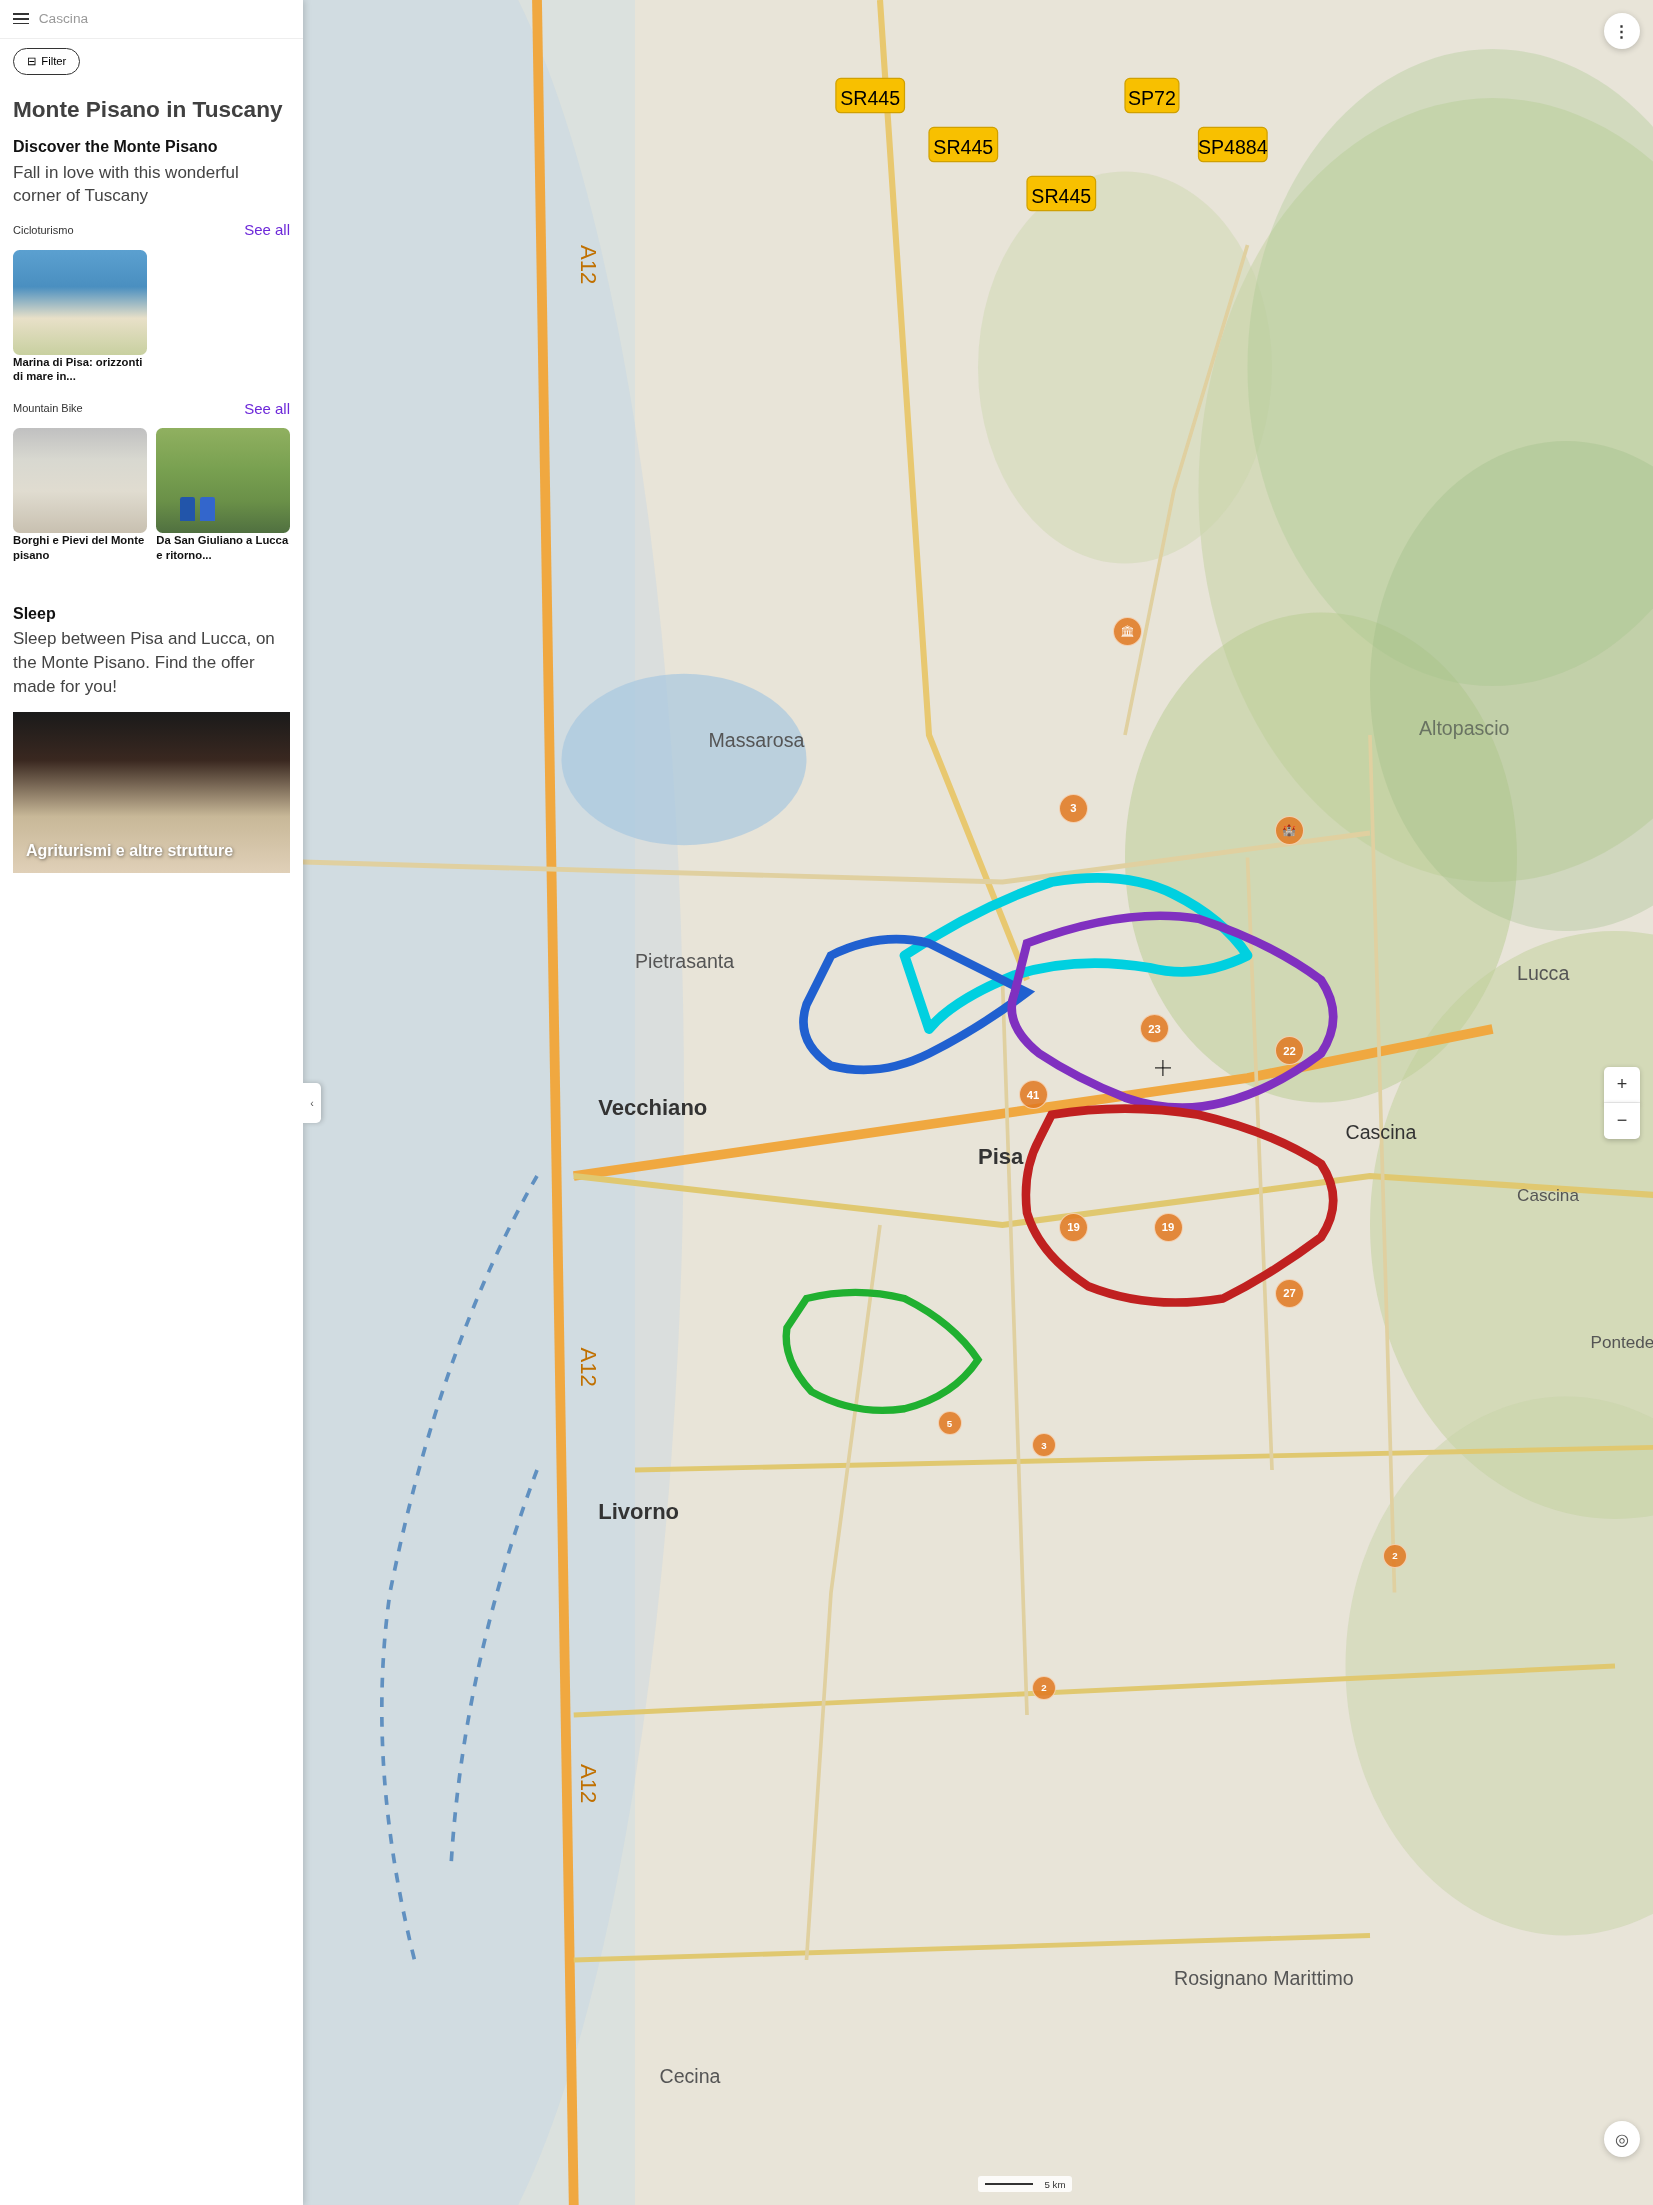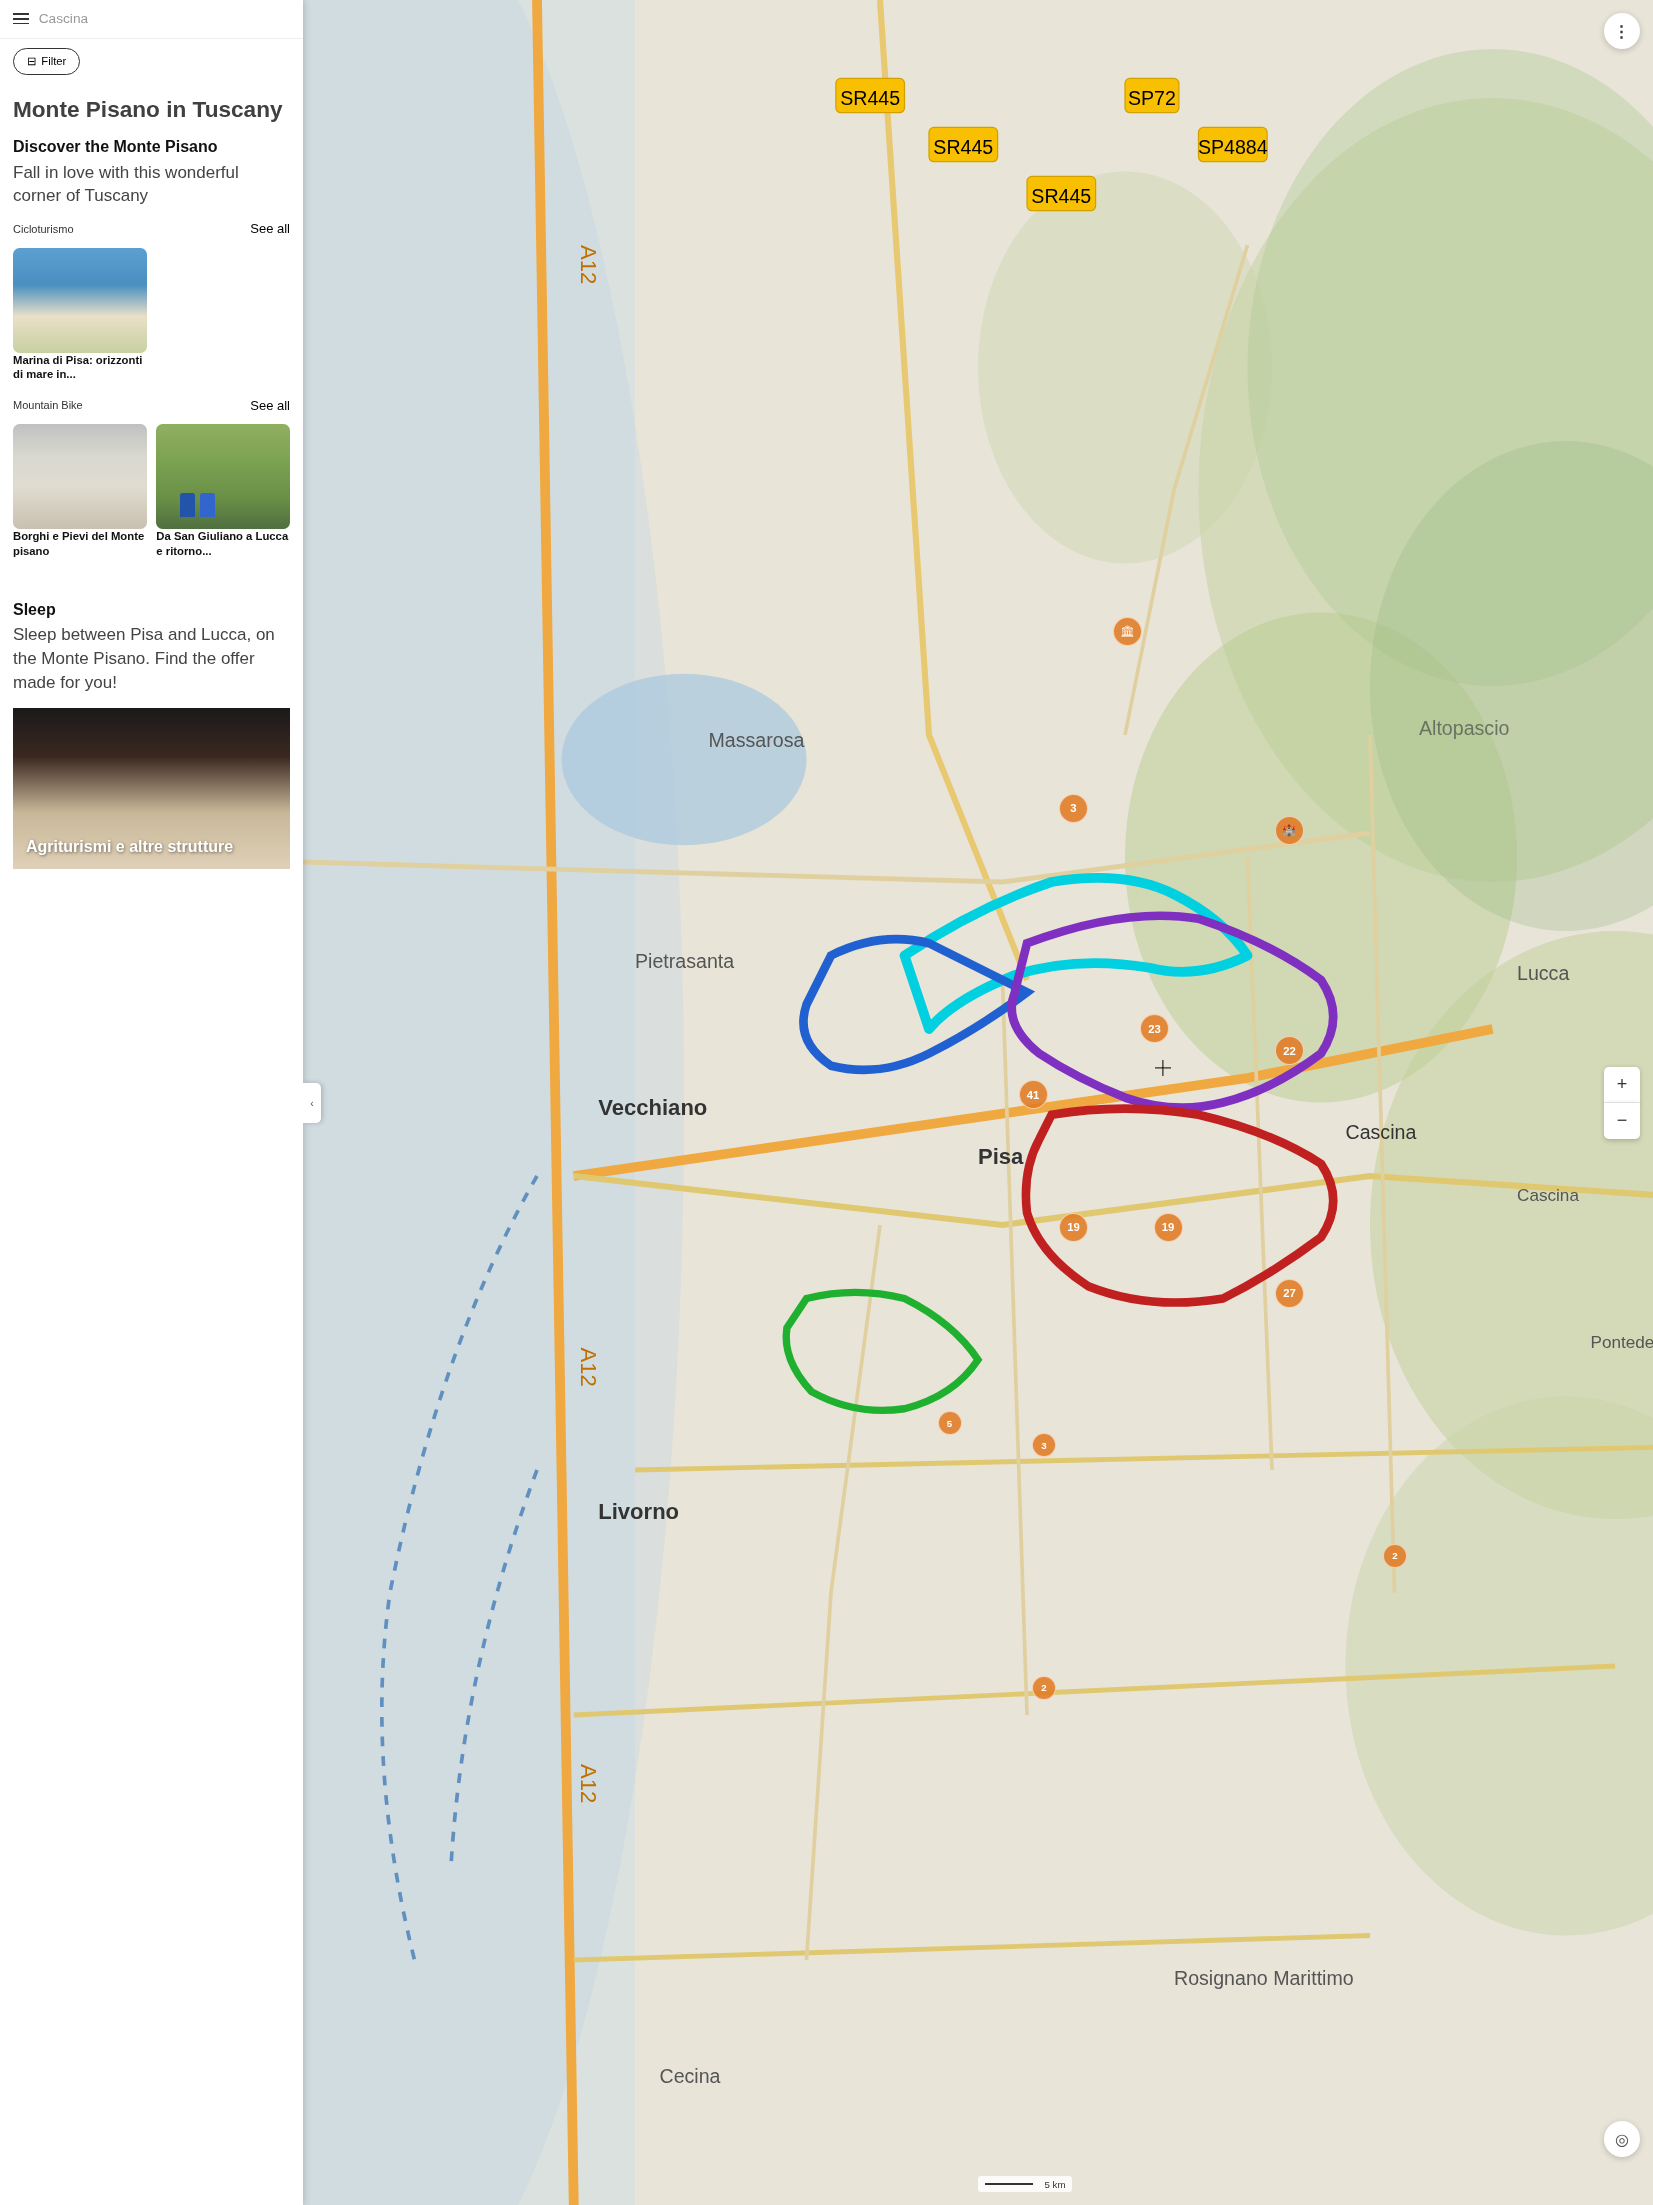--- a/index.html
+++ b/index.html
@@ -46,21 +46,21 @@
     .content { padding: 13px; }
     .main-title { font-size: 22.6px; font-weight: 700; margin-bottom: 14.5px; color: #404040; }
     .section-title { font-size: 16px; font-weight: 700; margin-bottom: 4.8px; color: #111; }
     .section-desc { font-size: 17px; color: #444; margin-bottom: 13px; line-height: 1.4; }
 
     .category-header {
       display: flex; justify-content: space-between; align-items: center;
       margin-bottom: 11.3px; margin-top: 6.5px;
     }
     .category-label { font-size: 11px; color: #333; }
-    .see-all { color: #000000; font-size: 13px; cursor: pointer; text-decoration: none; }
+    .see-all { color: #6d28d9; font-size: 15px; cursor: pointer; text-decoration: none; }
 
     
     .cards-grid {
       display: grid; grid-template-columns: 1fr 1fr; gap: 9.7px; margin-bottom: 16px;
     }
     .card { cursor: pointer; }
     .card-title { font-size: 11.3px; font-weight: 600; color: #111; line-height: 1.3; }
 
     
     .sleep-section { padding: 13px; }

